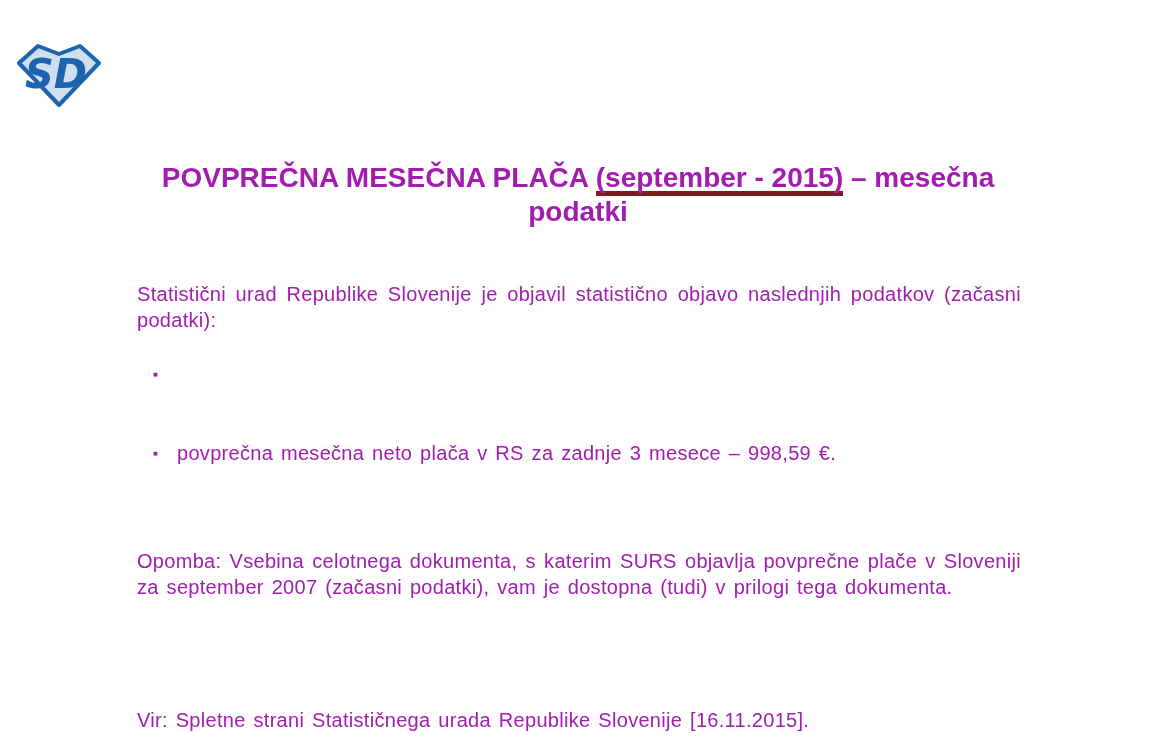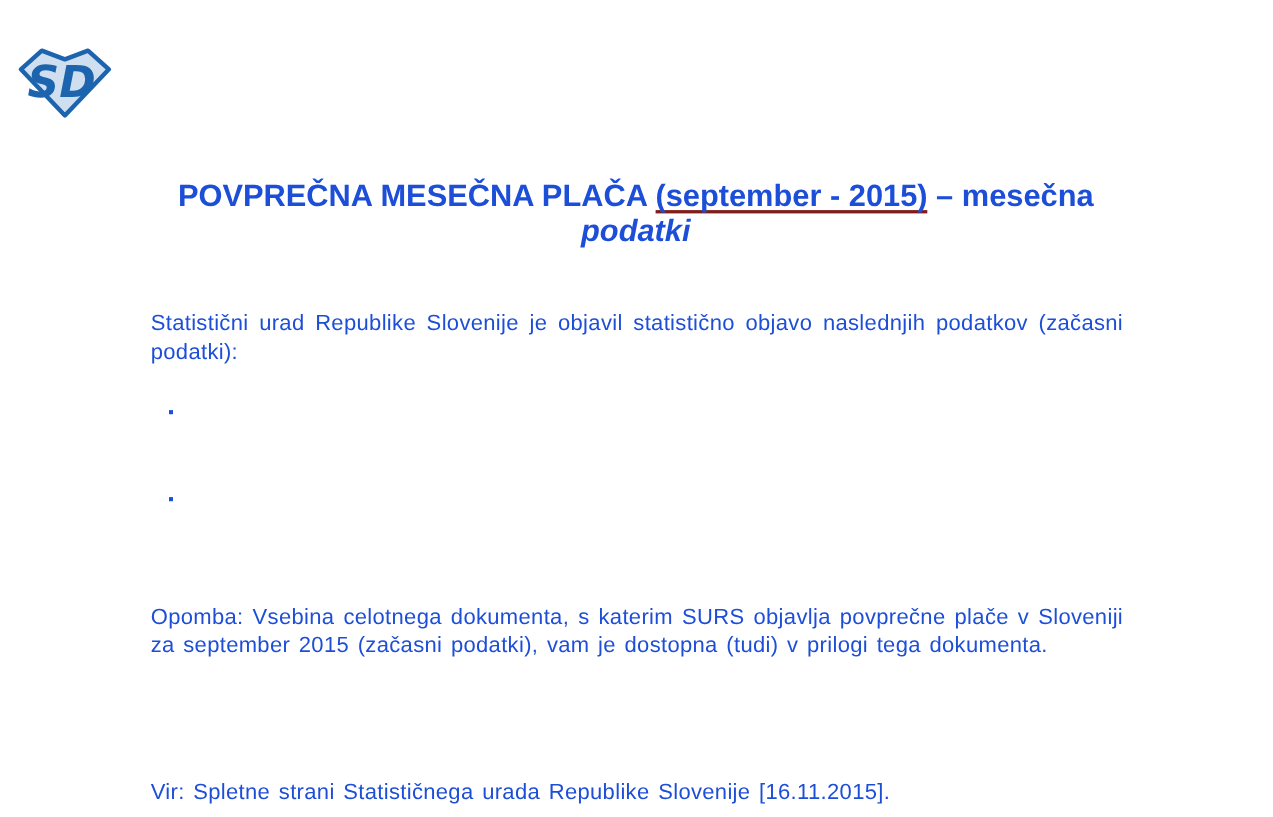--- a/index.html
+++ b/index.html
@@ -5,21 +5,21 @@
   html, body {
     margin: 0;
     padding: 0;
     background: #ffffff;
   }
   .page {
     position: relative;
     width: 1157px;
     height: 743px;
     background: #ffffff;
-    color: #1d4ed8;
+    color: #a21caf;
     font-family: "Liberation Sans", sans-serif;
     overflow: hidden;
   }
 
   
   .logo {
     position: absolute;
     left: 15px;
     top: 38px;
     width: 88px;
@@ -33,25 +33,24 @@
     top: 162px;
     width: 900px;
     text-align: center;
     font-size: 28px;
     font-weight: bold;
     line-height: 32px;
     white-space: nowrap;
   }
   .title .line2 {
     white-space: normal;
-    font-style: italic;
   }
   .title .underlined {
     display: inline-block;
-    border-bottom: 3px solid #7f1d1d;
+    border-bottom: 5px solid #7f1d1d;
     padding-bottom: 0px;
     line-height: 26px;
     text-align: center;
   }
 
   
   .body-text {
     font-size: 20px;
     line-height: 26px;
     letter-spacing: 0.3px;
@@ -120,20 +119,21 @@
       <span class="marker">▪</span>
     </li>
   </ul>
 
   <ul class="bullet-list list-neto body-text">
     <li>
       <span class="marker">▪</span>
     </li>
     <li>
       <span class="marker">▪</span>
+      <span>povprečna mesečna neto plača v RS za zadnje 3 mesece – 998,59 €.</span>
     </li>
   </ul>
 
-  <div class="para para-note body-text">Opomba: Vsebina celotnega dokumenta, s katerim SURS objavlja povprečne plače v Sloveniji za september 2015 (začasni podatki), vam je dostopna (tudi) v prilogi tega dokumenta.</div>
+  <div class="para para-note body-text">Opomba: Vsebina celotnega dokumenta, s katerim SURS objavlja povprečne plače v Sloveniji za september 2007 (začasni podatki), vam je dostopna (tudi) v prilogi tega dokumenta.</div>
 
   <div class="para para-source body-text">Vir: Spletne strani Statističnega urada Republike Slovenije [16.11.2015].</div>
 
 </div>
 
 </body></html>

